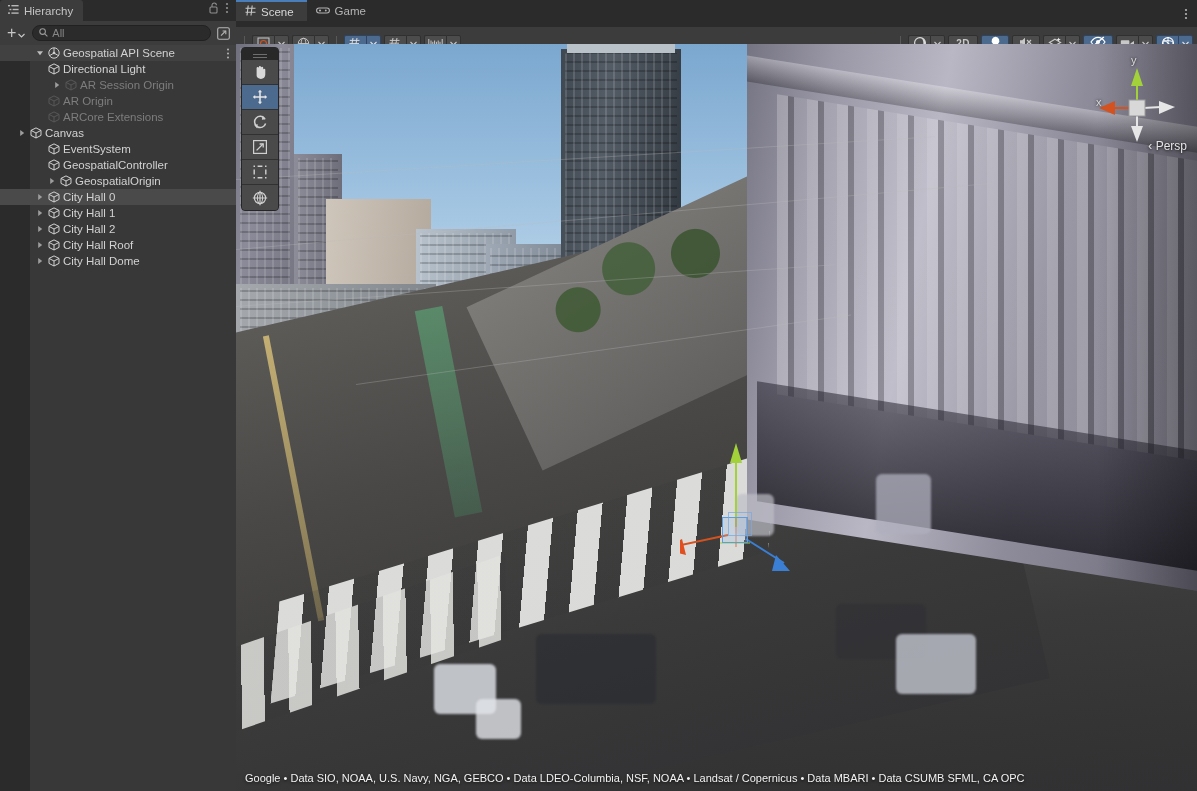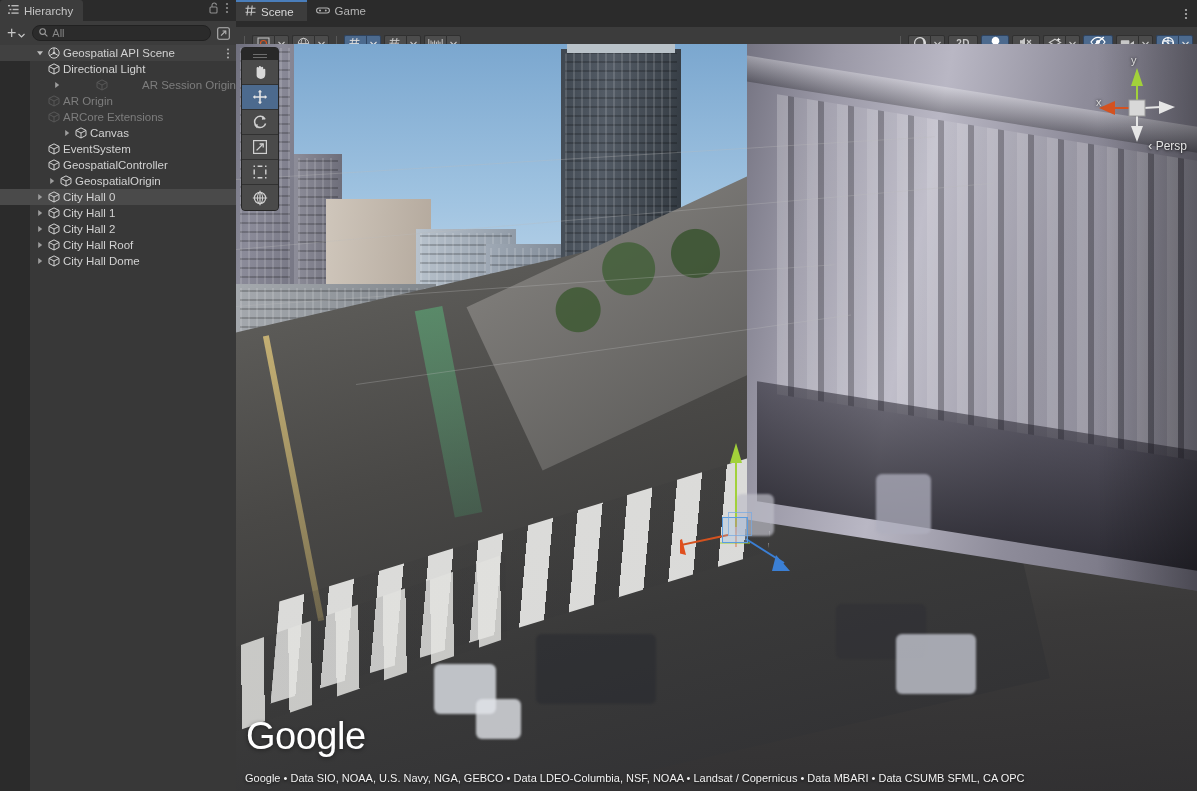--- a/index.html
+++ b/index.html
@@ -345,21 +345,21 @@
           <div class="row" style="padding-left: 33px;">
             <span class="arrow"></span>
             <span class="cube-ic">
               <svg width="12" height="12" viewBox="0 0 12 12">
                 <path d="M6 0.9 L11 3.4 V8.4 L6 11 L1 8.4 V3.4 Z" fill="none" stroke="currentColor" stroke-width="1"></path>
                 <path d="M1 3.4 L6 6 L11 3.4 M6 6 V11" fill="none" stroke="currentColor" stroke-width="1"></path>
               </svg>
             </span>
             <span class="row-label">Directional Light</span>
           </div>
-          <div class="row dim" style="padding-left: 50px; justify-content: space-between;">
+          <div class="row dim" style="padding-left: 50px;">
             <span class="arrow">
               <svg width="8" height="8" viewBox="0 0 8 8">
                 <path d="M2.2 1 L6.2 4 L2.2 7 Z" fill="#9d9d9d"></path>
               </svg>
             </span>
             <span class="cube-ic">
               <svg width="12" height="12" viewBox="0 0 12 12">
                 <path d="M6 0.9 L11 3.4 V8.4 L6 11 L1 8.4 V3.4 Z" fill="none" stroke="currentColor" stroke-width="1"></path>
                 <path d="M1 3.4 L6 6 L11 3.4 M6 6 V11" fill="none" stroke="currentColor" stroke-width="1"></path>
               </svg>
@@ -379,21 +379,21 @@
           <div class="row dim" style="padding-left: 33px;">
             <span class="arrow"></span>
             <span class="cube-ic">
               <svg width="12" height="12" viewBox="0 0 12 12">
                 <path d="M6 0.9 L11 3.4 V8.4 L6 11 L1 8.4 V3.4 Z" fill="none" stroke="currentColor" stroke-width="1"></path>
                 <path d="M1 3.4 L6 6 L11 3.4 M6 6 V11" fill="none" stroke="currentColor" stroke-width="1"></path>
               </svg>
             </span>
             <span class="row-label">ARCore Extensions</span>
           </div>
-          <div class="row" style="padding-left: 33px; margin-left: 27px;">
+          <div class="row" style="padding-left: 15px;">
             <span class="arrow">
               <svg width="8" height="8" viewBox="0 0 8 8">
                 <path d="M2.2 1 L6.2 4 L2.2 7 Z" fill="#9d9d9d"></path>
               </svg>
             </span>
             <span class="cube-ic">
               <svg width="12" height="12" viewBox="0 0 12 12">
                 <path d="M6 0.9 L11 3.4 V8.4 L6 11 L1 8.4 V3.4 Z" fill="none" stroke="currentColor" stroke-width="1"></path>
                 <path d="M1 3.4 L6 6 L11 3.4 M6 6 V11" fill="none" stroke="currentColor" stroke-width="1"></path>
               </svg>
@@ -865,17 +865,16 @@
 
           <line x1="66" y1="100" x2="104" y2="124" stroke="#3b7fd4" stroke-width="2"></line>
           <path d="M96 116 L110 132 L92 132 Z" fill="#3b7fd4"></path>
 
           <line x1="40" y1="104" x2="70" y2="104" stroke="#a2d13a" stroke-width="1.2" opacity="0.85"></line>
           <line x1="56" y1="78" x2="56" y2="108" stroke="#d4521f" stroke-width="1.2" opacity="0.6"></line>
         </svg>
         <div class="mg-cube"></div>
       </div>
 
-      <div class="gwm">Google</div>
       <div class="attrib">Google • Data SIO, NOAA, U.S. Navy, NGA, GEBCO • Data LDEO-Columbia, NSF, NOAA • Landsat / Copernicus • Data MBARI • Data CSUMB SFML, CA OPC</div>
     </div>
   </div>
 </div>
 
 </body></html>

